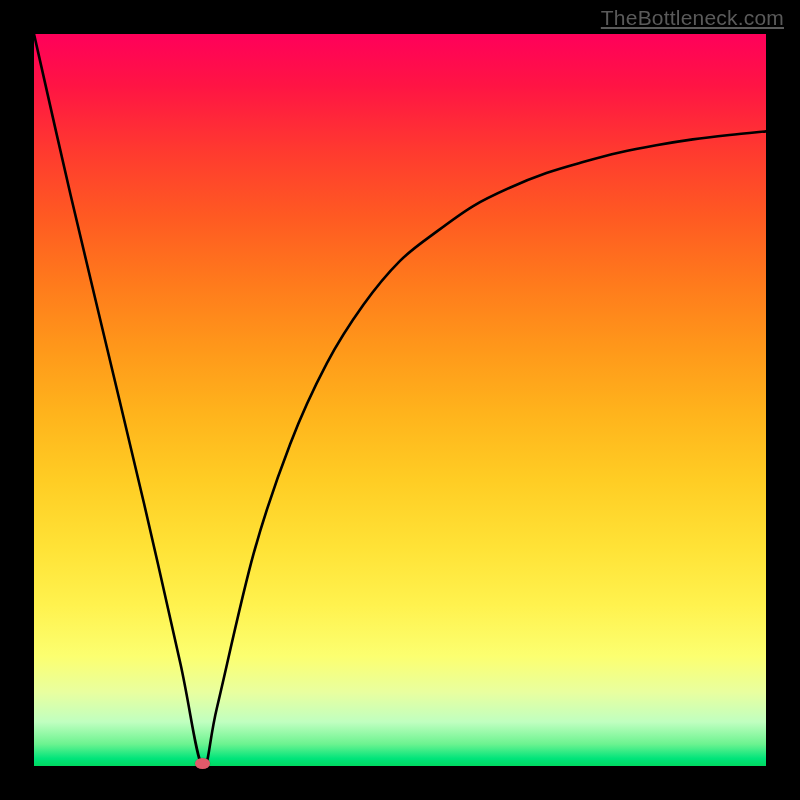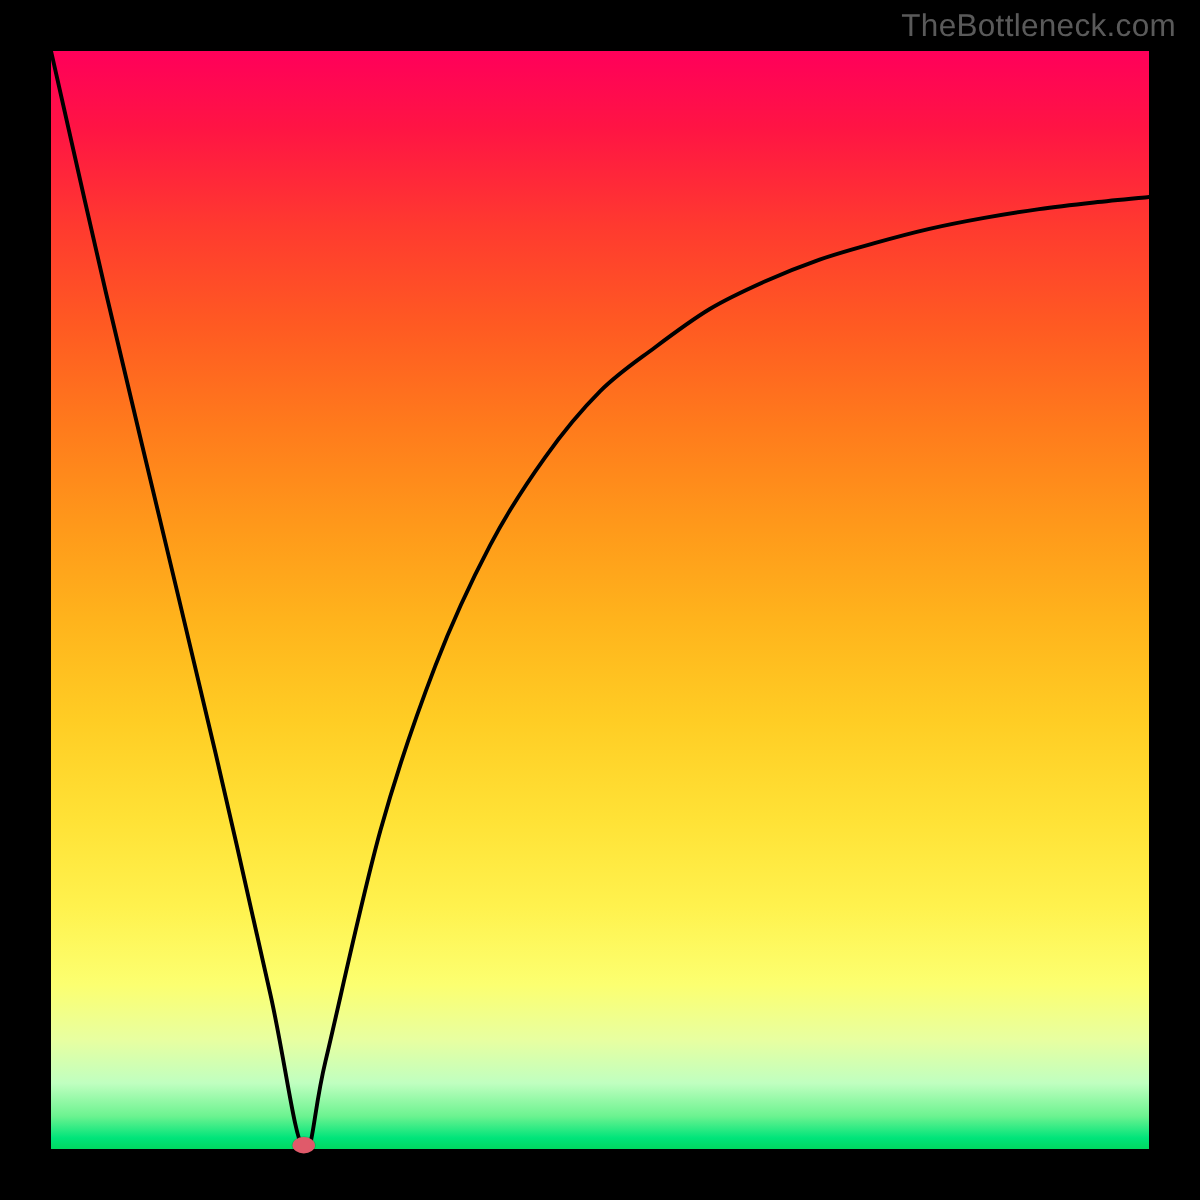--- a/index.html
+++ b/index.html
@@ -51,20 +51,21 @@
     height: 732px;
   }
   .attribution {
     position: absolute;
     top: 6px;
     right: 16px;
     color: #5a5a5a;
     font-size: 21px;
     font-weight: 500;
     letter-spacing: 0.2px;
+    text-decoration: underline;
   }
   .dip-marker {
     position: absolute;
     width: 15px;
     height: 11px;
     border-radius: 50%;
     background: #e05a6a;
     box-shadow: 0 0 0 0.5px rgba(0,0,0,0.15);
   }
 </style>

